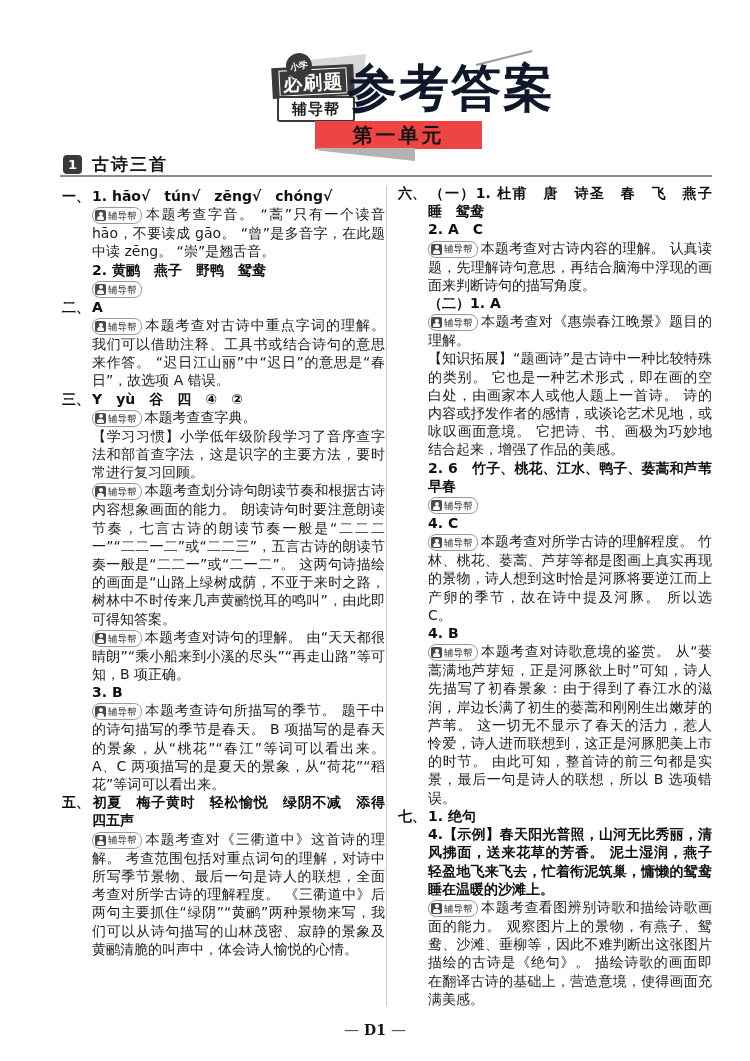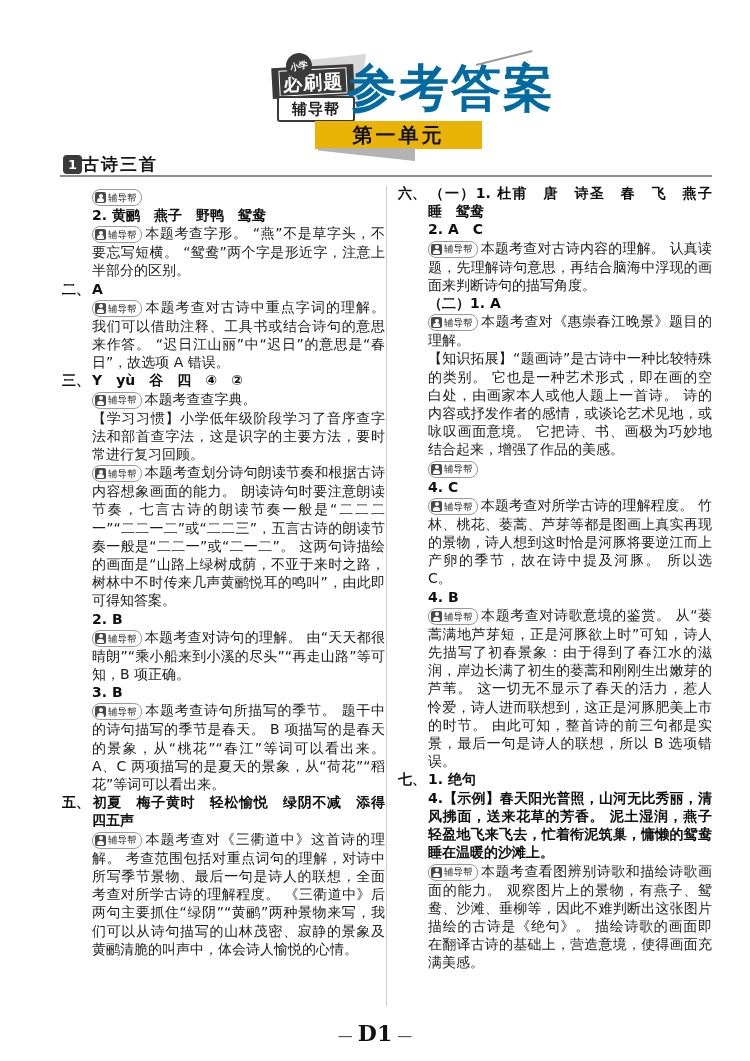--- a/index.html
+++ b/index.html
@@ -11,35 +11,35 @@
   .logo-box1{position:absolute;left:272px;top:66px;width:82px;height:31px;background:#3a3a3a;
         transform:rotate(-3deg);display:flex;align-items:center;justify-content:center;}
   .logo-box1 span{border:1px solid #fff;padding:0 3px;color:#fff;font-weight:700;font-size:19px;
         letter-spacing:1px;line-height:24px;}
   .logo-circle{position:absolute;left:286px;top:53px;width:26px;height:26px;border-radius:50%;
         background:#3a3a3a;color:#fff;font-size:9px;font-weight:700;display:flex;align-items:center;
         justify-content:center;transform:rotate(-14deg);letter-spacing:0;}
   .logo-box2{position:absolute;left:277px;top:96px;width:74px;height:22px;background:#fff;
         border:2px solid #3a3a3a;border-radius:3px;display:flex;align-items:center;justify-content:center;
         font-size:15px;font-weight:700;color:#222;letter-spacing:1px;}
-  .page-title{position:absolute;left:347px;top:60px;font-size:50px;font-weight:800;color:#0369a1;
+  .page-title{position:absolute;left:347px;top:60px;font-size:50px;font-weight:800;color:#0f172a;
         letter-spacing:2px;line-height:56px;}
   .slash{position:absolute;left:476px;top:64px;width:58px;height:2px;background:#9a9a9a;
         transform:rotate(-14deg);transform-origin:left center;}
-  .banner{position:absolute;left:315px;top:121px;width:167px;height:28px;background:#eab308;
+  .banner{position:absolute;left:315px;top:121px;width:167px;height:28px;background:#ef4444;
         display:flex;align-items:center;justify-content:center;font-size:20px;font-weight:700;
         letter-spacing:3px;color:#111;font-family:"DejaVu Serif",serif;}
   .banner-shadow{position:absolute;left:318px;top:148px;width:97px;height:13px;background:#b3b3b3;
         clip-path:polygon(0 0,100% 0,100% 100%,0 20%);}
   .toprule{position:absolute;left:60px;top:175px;width:652px;height:2px;background:#8c8c8c;}
   
   .lesson{position:absolute;left:63px;top:153px;display:flex;align-items:center;}
   .numbox{width:19px;height:19px;background:#3a3a3a;color:#fff;border-radius:4px;font-size:13px;
         font-weight:700;display:flex;align-items:center;justify-content:center;}
-  .lesson-title{margin-left:0;font-size:17px;font-weight:700;letter-spacing:2px;color:#161616;
+  .lesson-title{margin-left:10px;font-size:17px;font-weight:700;letter-spacing:2px;color:#161616;
         font-family:Liberation Sans, sans-serif;}
   
   .divider{position:absolute;left:386px;top:186px;width:1px;height:820px;background:#cdcdcd;}
   .col{position:absolute;font-size:14px;line-height:18.2px;}
   .col-left{left:62px;top:187px;width:323px;}
   .col-right{left:398px;top:184px;width:314px;}
   .ans{font-weight:700;color:#101010;text-align:justify;}
   .hang{padding-left:30px;text-indent:-30px;}
   .qlbl{display:inline-block;width:30px;text-indent:0;}
   .sub{padding-left:30px;}
@@ -49,21 +49,21 @@
         padding:0 4px 0 2px;margin-right:3px;vertical-align:-2px;background:#fff;gap:2px;}
   .bdg-t{font-size:9.5px;color:#222;line-height:1;letter-spacing:0;}
   .bdg-ic{width:11px;height:11px;background:#4a4a4a;border-radius:2px;position:relative;flex:none;}
   .bdg-ic::before{content:"";position:absolute;left:3.5px;top:1.5px;width:4px;height:4px;
         border-radius:50%;background:#fff;}
   .bdg-ic::after{content:"";position:absolute;left:2px;top:6.2px;width:7px;height:4px;
         border-radius:3px 3px 1px 1px;background:#fff;}
   
   .footer{position:absolute;left:0;top:1020px;width:750px;text-align:center;}
   .dash{color:#555;font-size:15px;margin:0 5px;}
-  .pgnum{font-family:"DejaVu Serif",serif;font-weight:700;font-size:22px;color:#111;}
+  .pgnum{font-family:"DejaVu Serif",serif;font-weight:700;font-size:14px;color:#111;}
 </style>
 </head>
 <body>
 
 <div class="page">
 
   <div class="fold"></div>
   <div class="logo-box1">
       <span>必刷题</span>
     </div>
@@ -76,48 +76,48 @@
   <div class="toprule"></div>
 
   <div class="lesson">
     <div class="numbox">1</div>
     <div class="lesson-title">古诗三首</div>
   </div>
 
   <div class="divider"></div>
 
   <div class="col col-left">
+    <div class="ans hang"><span class="qlbl">一、</span><span>1. hāo√　tún√　zēng√　chóng√</span></div>
+    <div class="exp"><span class="bdg">
+          <span class="bdg-ic"></span>
+          <span class="bdg-t">辅导帮</span>
+        </span><span>本题考查字音。 “蒿”只有一个读音 hāo，不要读成 gāo。 “曾”是多音字，在此题中读 zēng。 “崇”是翘舌音。</span></div>
+    <div class="ans sub"><span>2. 黄鹂　燕子　野鸭　鸳鸯</span></div>
     <div class="exp"><span class="bdg">
           <span class="bdg-ic"></span>
           <span class="bdg-t">辅导帮</span>
         </span></div>
-    <div class="ans sub"><span>2. 黄鹂　燕子　野鸭　鸳鸯</span></div>
-    <div class="exp"><span class="bdg">
-          <span class="bdg-ic"></span>
-          <span class="bdg-t">辅导帮</span>
-        </span><span>本题考查字形。 “燕”不是草字头，不要忘写短横。 “鸳鸯”两个字是形近字，注意上半部分的区别。</span></div>
 
     <div class="ans hang"><span class="qlbl">二、</span><span>A</span></div>
     <div class="exp"><span class="bdg">
           <span class="bdg-ic"></span>
           <span class="bdg-t">辅导帮</span>
         </span><span>本题考查对古诗中重点字词的理解。 我们可以借助注释、工具书或结合诗句的意思来作答。 “迟日江山丽”中“迟日”的意思是“春日”，故选项 A 错误。</span></div>
 
     <div class="ans hang"><span class="qlbl">三、</span><span>Y　yù　谷　四　④　②</span></div>
     <div class="exp"><span class="bdg">
           <span class="bdg-ic"></span>
           <span class="bdg-t">辅导帮</span>
         </span><span>本题考查查字典。</span></div>
     <div class="note">【学习习惯】小学低年级阶段学习了音序查字法和部首查字法，这是识字的主要方法，要时常进行复习回顾。</div>
 
     <div class="exp"><span class="bdg">
           <span class="bdg-ic"></span>
           <span class="bdg-t">辅导帮</span>
         </span><span>本题考查划分诗句朗读节奏和根据古诗内容想象画面的能力。 朗读诗句时要注意朗读节奏，七言古诗的朗读节奏一般是“二二二一”“二二一二”或“二二三”，五言古诗的朗读节奏一般是“二二一”或“二一二”。 这两句诗描绘的画面是“山路上绿树成荫，不亚于来时之路，树林中不时传来几声黄鹂悦耳的鸣叫”，由此即可得知答案。</span></div>
-    <div class="ans sub"><span>2. B</span></div>
     <div class="exp"><span class="bdg">
           <span class="bdg-ic"></span>
           <span class="bdg-t">辅导帮</span>
         </span><span>本题考查对诗句的理解。 由“天天都很晴朗”“乘小船来到小溪的尽头”“再走山路”等可知，B 项正确。</span></div>
     <div class="ans sub"><span>3. B</span></div>
     <div class="exp"><span class="bdg">
           <span class="bdg-ic"></span>
           <span class="bdg-t">辅导帮</span>
         </span><span>本题考查诗句所描写的季节。 题干中的诗句描写的季节是春天。 B 项描写的是春天的景象，从“桃花”“春江”等词可以看出来。 A、C 两项描写的是夏天的景象，从“荷花”“稻花”等词可以看出来。</span></div>
 
@@ -134,20 +134,21 @@
     <div class="exp"><span class="bdg">
           <span class="bdg-ic"></span>
           <span class="bdg-t">辅导帮</span>
         </span><span>本题考查对古诗内容的理解。 认真读题，先理解诗句意思，再结合脑海中浮现的画面来判断诗句的描写角度。</span></div>
     <div class="ans sub"><span>（二）1. A</span></div>
     <div class="exp"><span class="bdg">
           <span class="bdg-ic"></span>
           <span class="bdg-t">辅导帮</span>
         </span><span>本题考查对《惠崇春江晚景》题目的理解。</span></div>
     <div class="note">【知识拓展】“题画诗”是古诗中一种比较特殊的类别。 它也是一种艺术形式，即在画的空白处，由画家本人或他人题上一首诗。 诗的内容或抒发作者的感情，或谈论艺术见地，或咏叹画面意境。 它把诗、书、画极为巧妙地结合起来，增强了作品的美感。</div>
+    <div class="ans sub"><span>2. 6　竹子、桃花、江水、鸭子、蒌蒿和芦苇　早春</span></div>
     <div class="exp"><span class="bdg">
           <span class="bdg-ic"></span>
           <span class="bdg-t">辅导帮</span>
         </span></div>
     <div class="ans sub"><span>4. C</span></div>
     <div class="exp"><span class="bdg">
           <span class="bdg-ic"></span>
           <span class="bdg-t">辅导帮</span>
         </span><span>本题考查对所学古诗的理解程度。 竹林、桃花、蒌蒿、芦芽等都是图画上真实再现的景物，诗人想到这时恰是河豚将要逆江而上产卵的季节，故在诗中提及河豚。 所以选 C。</span></div>
     <div class="ans sub"><span>4. B</span></div>

